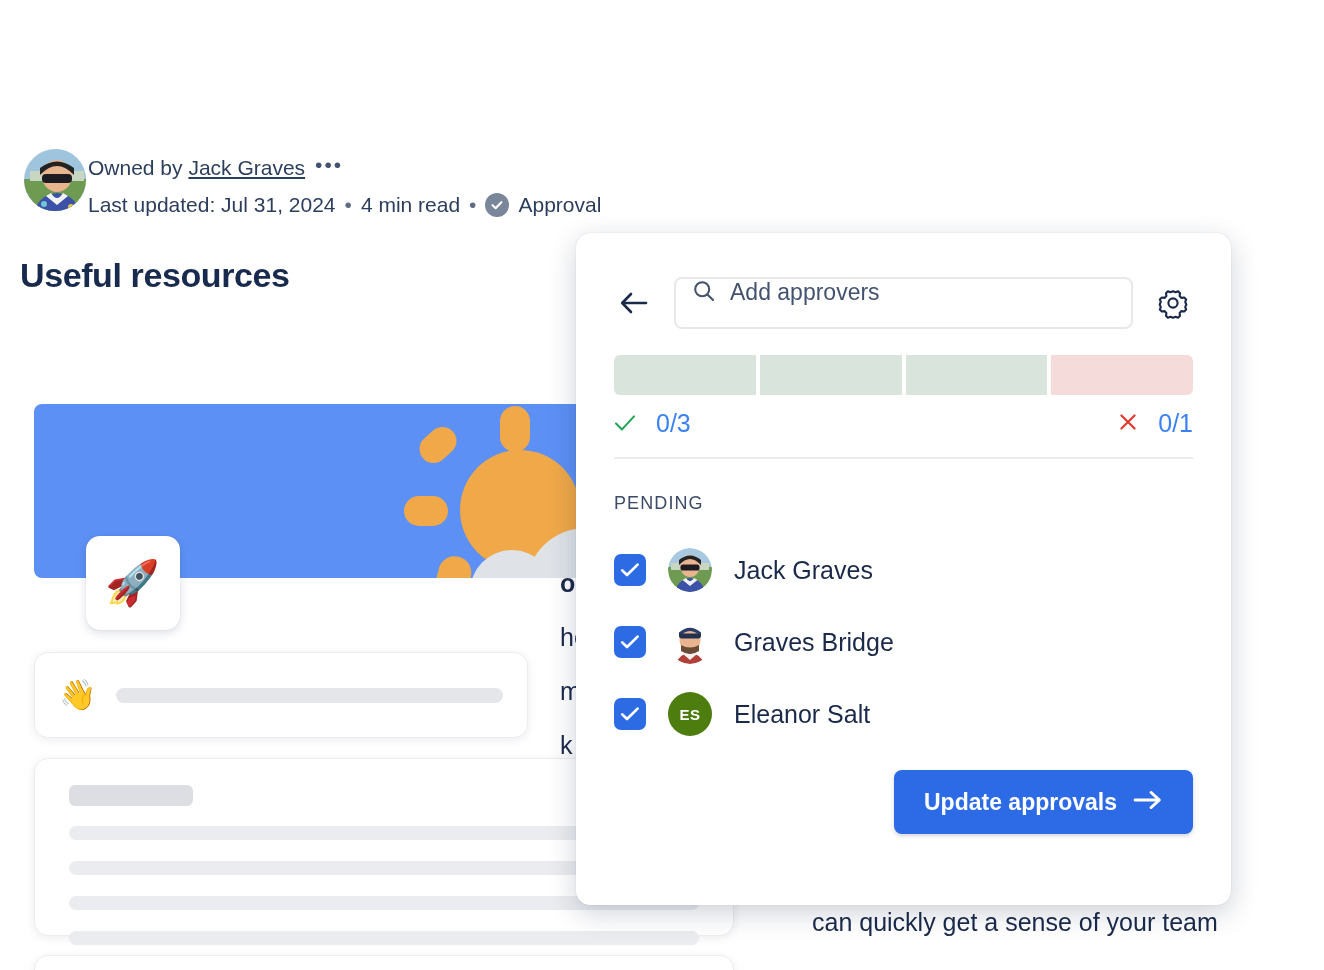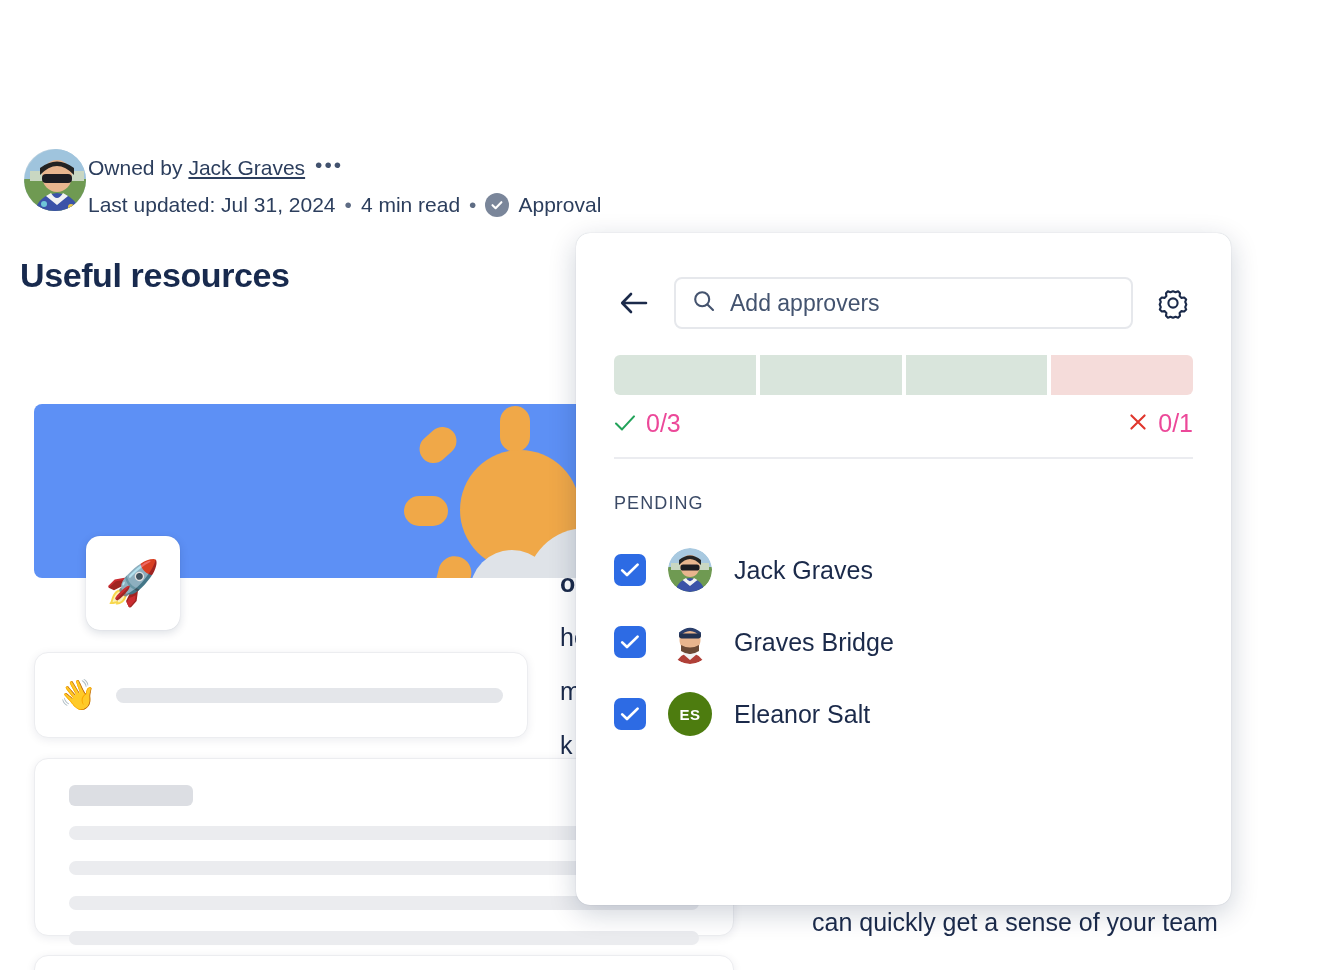--- a/index.html
+++ b/index.html
@@ -89,31 +89,31 @@
   .popup {
     position: absolute; left: 576px; top: 233px; width: 655px; height: 672px;
     background: #ffffff; border-radius: 14px;
     box-shadow: 0 8px 28px rgba(9,30,66,0.20), 0 0 1px rgba(9,30,66,0.25);
     padding: 44px 38px 0 38px;
   }
   .popup-head { display: flex; align-items: center; gap: 20px; }
   .icon-btn { width: 40px; height: 40px; display: flex; align-items: center; justify-content: center; flex: none; cursor: pointer; background: none; border: none; }
   .search-box {
     flex: 1; height: 52px; border: 2px solid #E6E8EC; border-radius: 8px;
-    display: flex; align-items: center; gap: 14px; padding: 0 16px; background: #fff;
+    display: flex; align-items: flex-start; gap: 14px; padding: 0 16px; background: #fff;
   }
   .search-ph { font-size: 23px; color: #43536F; }
 
   .segments { display: flex; gap: 4px; margin-top: 26px; }
   .seg { height: 40px; flex: 1; background: #D9E5DC; }
   .seg:first-child { border-radius: 6px 0 0 6px; }
   .seg.reject { background: #F5DCDA; border-radius: 0 6px 6px 0; }
 
   .counts { display: flex; justify-content: space-between; align-items: center; margin-top: 14px; padding-bottom: 19px; border-bottom: 2px solid #EBECF0; }
-  .count { display: flex; align-items: center; gap: 10px; font-size: 25px; color: #ec4899; }
+  .count { display: flex; align-items: center; gap: 20px; font-size: 25px; color: #3b82f6; }
   .tick { color: #22A35A; font-size: 25px; line-height: 1; }
   .cross { color: #E0362C; font-size: 25px; line-height: 1; }
 
   .pending-label { margin-top: 34px; font-size: 18px; letter-spacing: 1.1px; font-weight: 500; color: #3B4A66; }
 
   .approver-list { margin-top: 20px; }
   .approver { display: flex; align-items: center; gap: 22px; height: 72px; }
   .cb { width: 32px; height: 32px; border-radius: 7px; background: #2D6BE4; display: flex; align-items: center; justify-content: center; flex: none; cursor: pointer; }
   .ava { width: 44px; height: 44px; border-radius: 50%; overflow: hidden; flex: none; }
   .ava.initials { background: #4d7c0f; color: #fff; display: flex; align-items: center; justify-content: center; font-size: 15px; font-weight: 700; letter-spacing: 0.4px; }
@@ -344,16 +344,26 @@
           <svg width="20" height="16" viewBox="0 0 20 16">
               <path d="M2.2 8.4 L7 13 L17.6 2.6" fill="none" stroke="#FFFFFF" stroke-width="2.7" stroke-linecap="round" stroke-linejoin="round"></path>
             </svg>
         </span>
         <span class="ava initials">ES</span>
         <span class="approver-name">Eleanor Salt</span>
       </div>
 
     </div>
 
+    <div class="popup-actions">
+      <button class="primary-btn">
+        <span>Update approvals</span>
+        <span>
+          <svg width="30" height="20" viewBox="0 0 30 20">
+              <path d="M2 10 H26 M18 2.4 L26.4 10 L18 17.6" fill="none" stroke="#FFFFFF" stroke-width="2.8" stroke-linecap="round" stroke-linejoin="round"></path>
+            </svg>
+        </span>
+      </button>
+    </div>
 
   </div>
 
 </div>
 
 </body></html>

